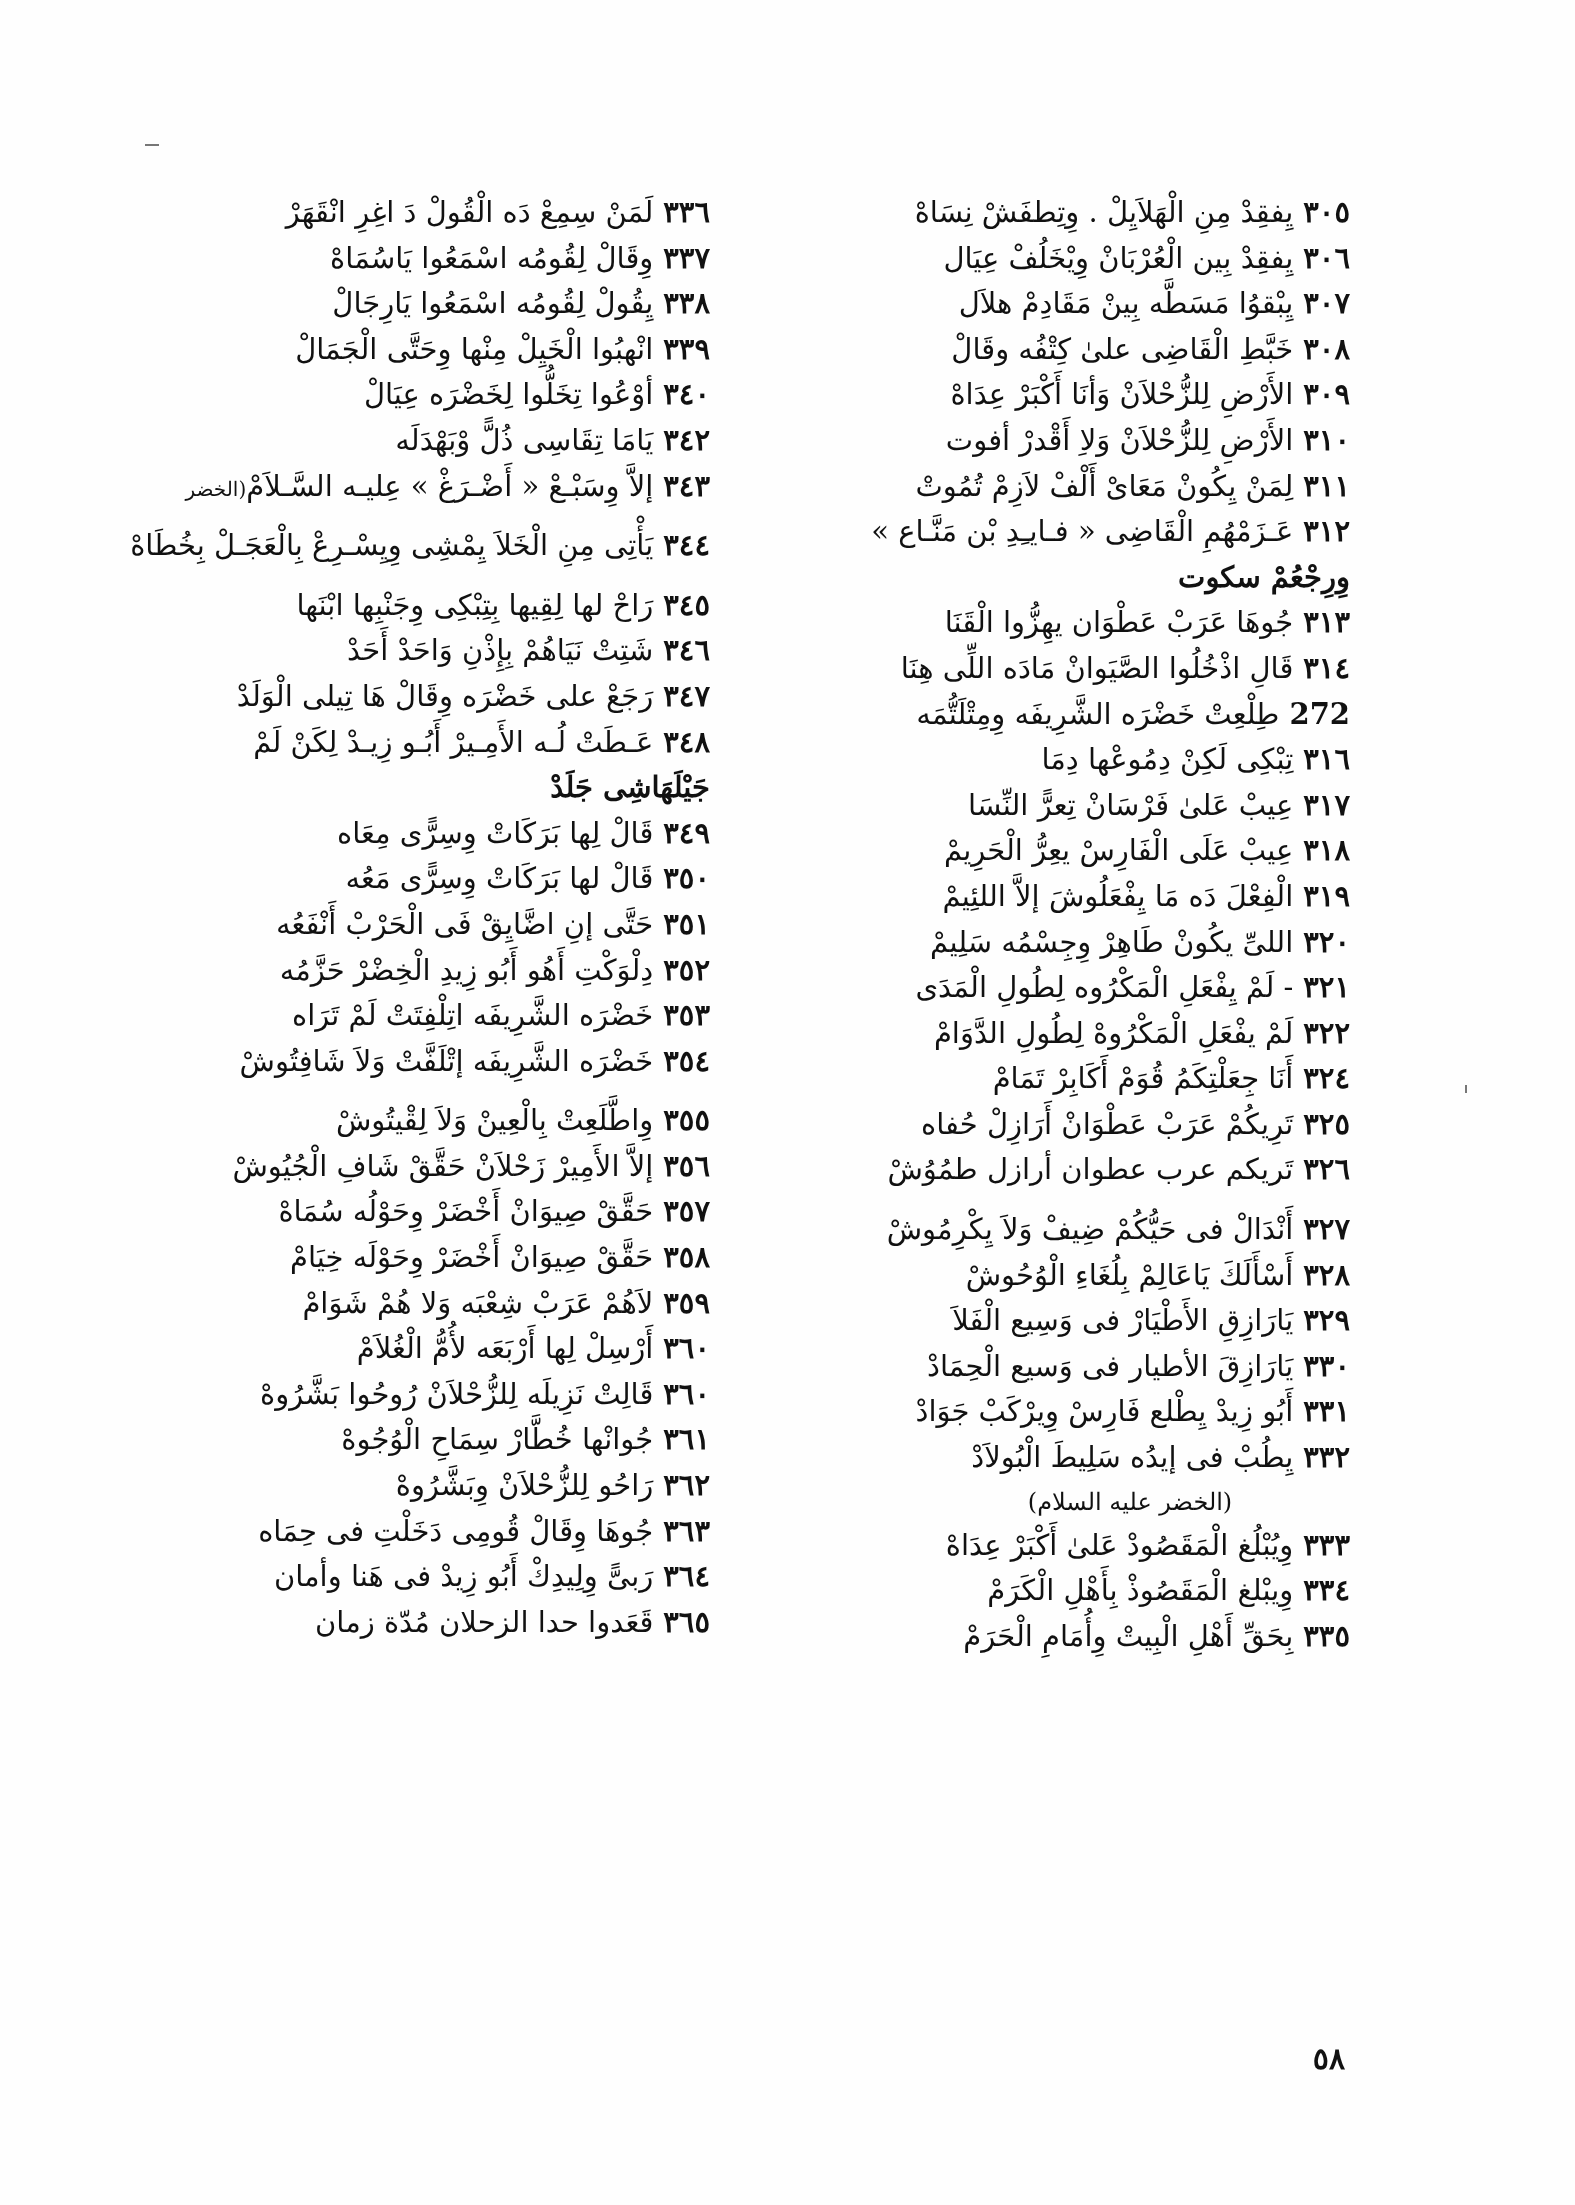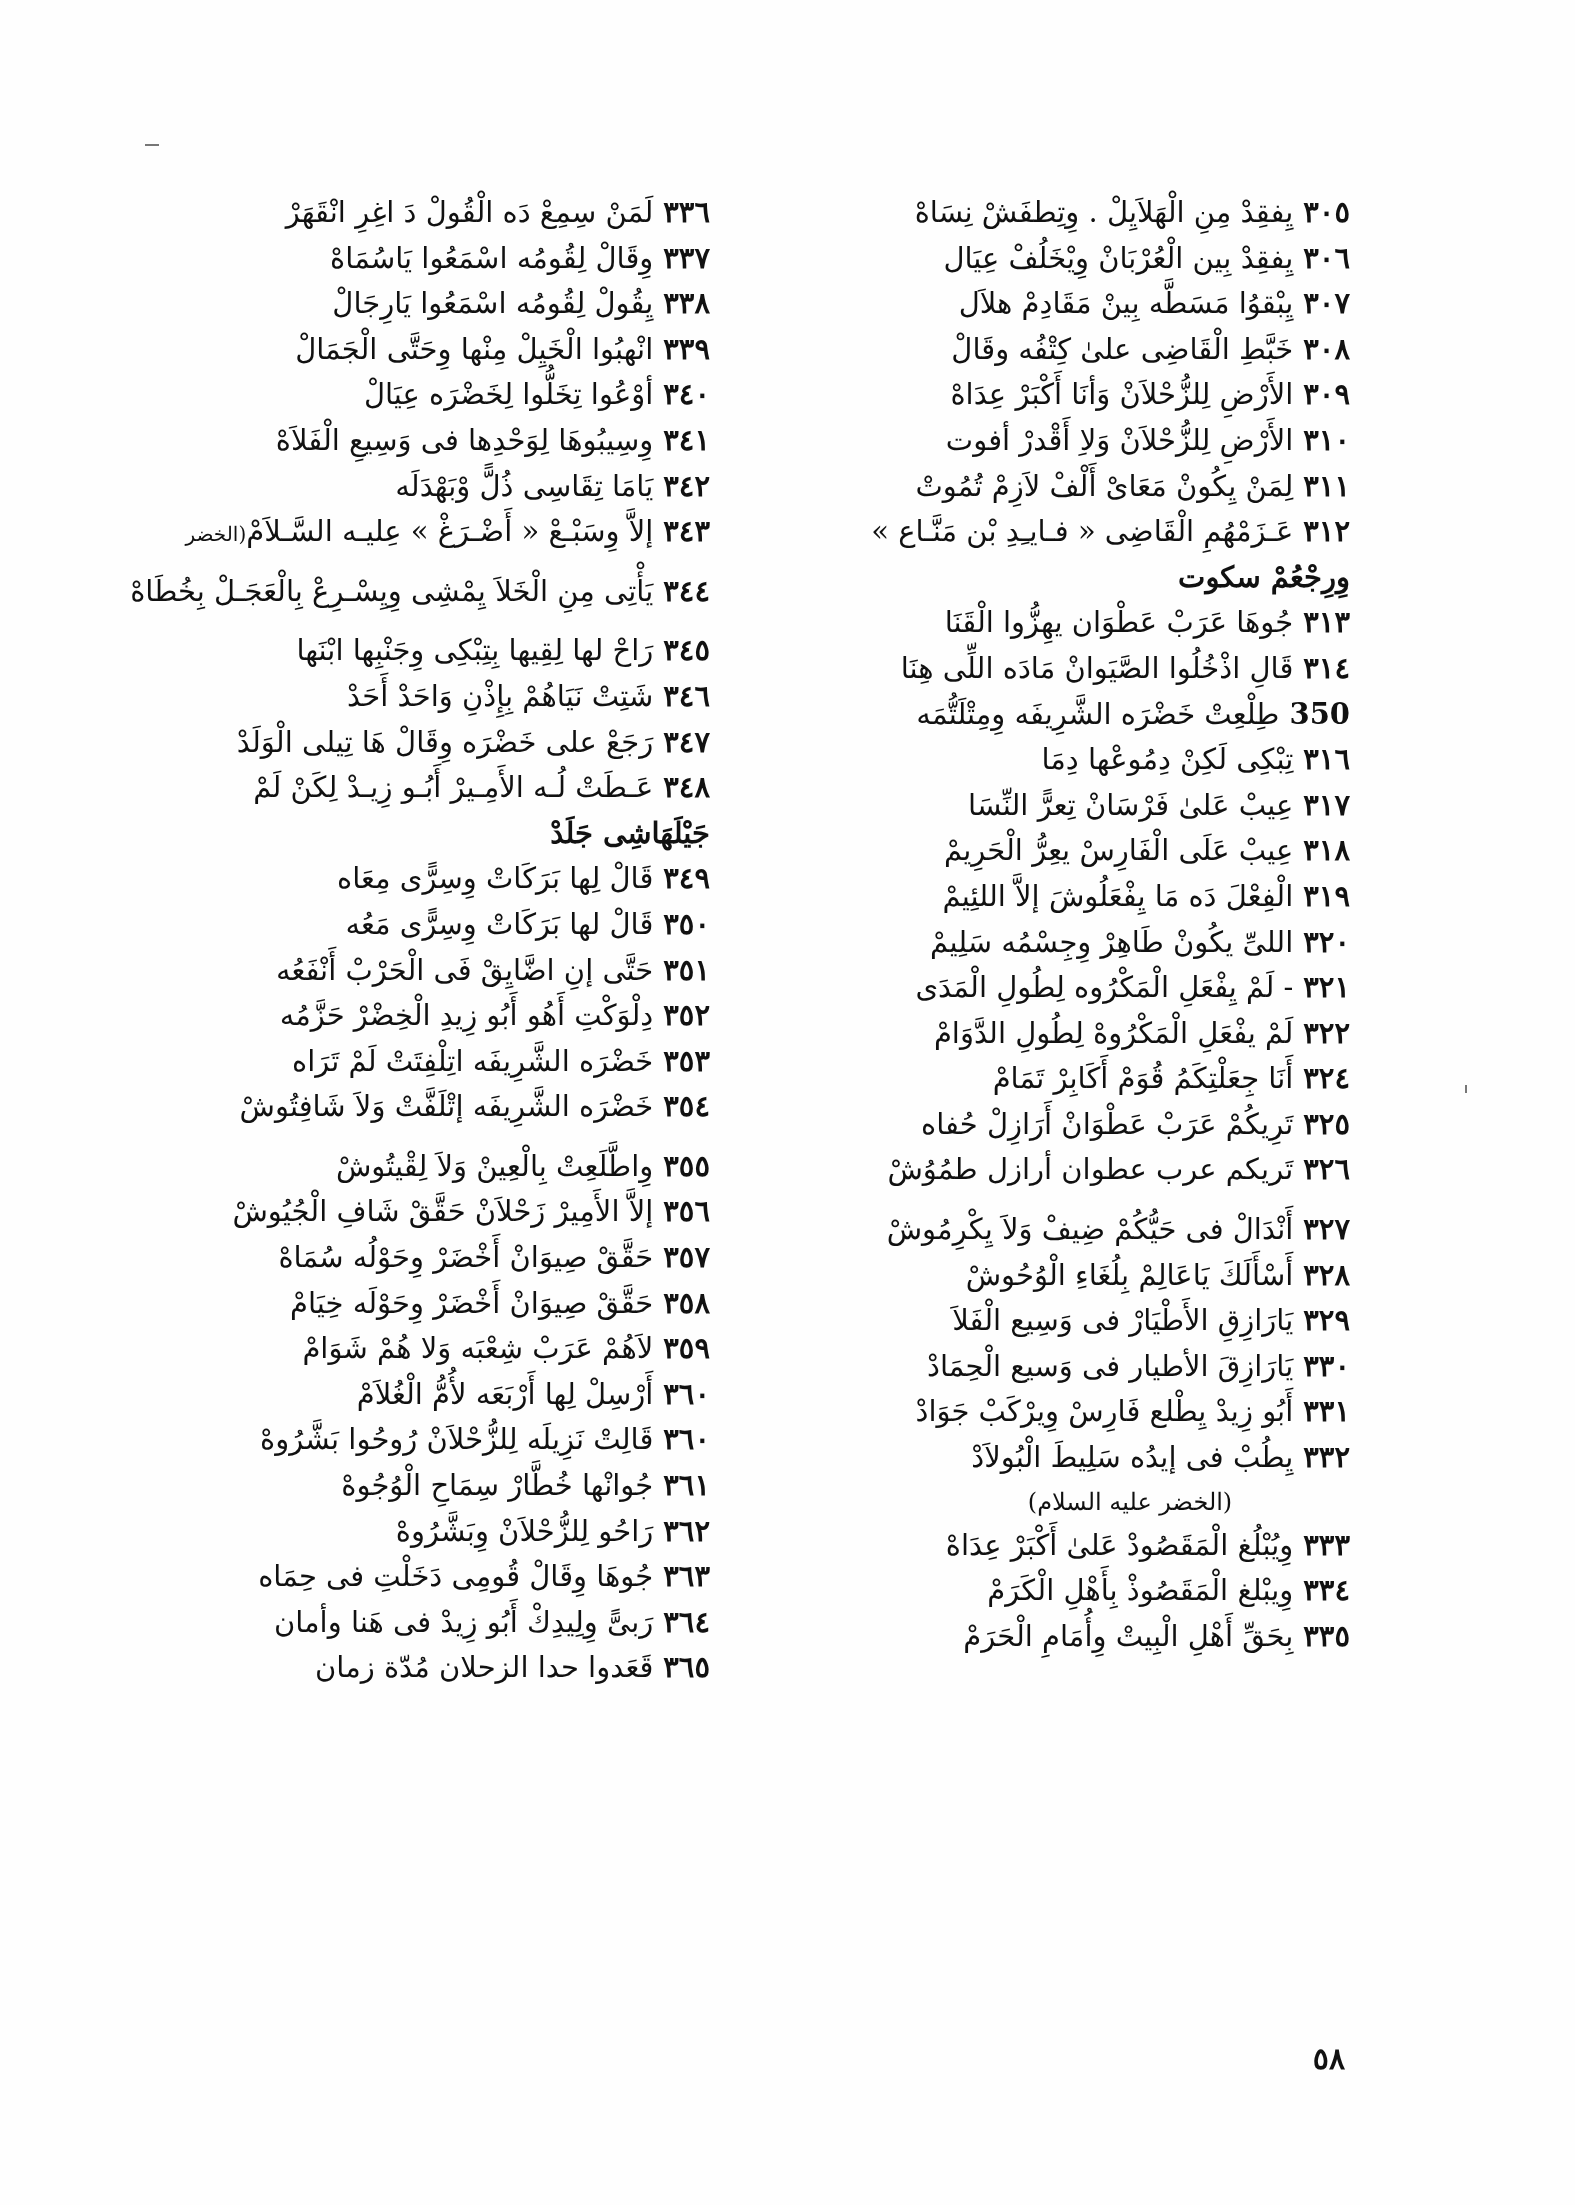--- a/index.html
+++ b/index.html
@@ -103,21 +103,21 @@
     <div class="verse"><span class="num">٣٠٥</span><span class="txt">يِفقِدْ مِنِ الْهَلاَيِلْ . وِتِطفَشْ نِسَاهْ</span></div>
     <div class="verse"><span class="num">٣٠٦</span><span class="txt">يِفقِدْ بِين الْعُرْبَانْ وِيْخَلُفْ عِيَال</span></div>
     <div class="verse"><span class="num">٣٠٧</span><span class="txt">يِبْقوُا مَسَطَّه بِينْ مَقَادِمْ هلاَل</span></div>
     <div class="verse"><span class="num">٣٠٨</span><span class="txt">خَبَّطِ الْقَاضِى علىٰ كِتْفُه وقَالْ</span></div>
     <div class="verse"><span class="num">٣٠٩</span><span class="txt">الأَرْضِ لِلزُّحْلاَنْ وَأنَا أَكْبَرْ عِدَاهْ</span></div>
     <div class="verse"><span class="num">٣١٠</span><span class="txt">الأَرْضِ لِلزُّحْلاَنْ وَلاِ أَقْدرْ أفوت</span></div>
     <div class="verse"><span class="num">٣١١</span><span class="txt">لِمَنْ يِكُونْ مَعَاىْ أَلْفْ لاَزِمْ تُمُوتْ</span></div>
     <div class="verse wrap"><span class="num">٣١٢</span><span class="txt">عَـزَمْهُمِ الْقَاضِى « فـايـِدِ بْن مَنَّـاع »</span><span class="cont">وِرِجْعُمْ سكوت</span></div>
     <div class="verse"><span class="num">٣١٣</span><span class="txt">جُوهَا عَرَبْ عَطْوَان يهِزُّوا الْقَنَا</span></div>
     <div class="verse"><span class="num">٣١٤</span><span class="txt">قَالِ اذْخُلُوا الصَّيَوانْ مَادَه اللِّى هِنَا</span></div>
-    <div class="verse"><span class="num">350</span><span class="txt">طِلْعِتْ خَضْرَه الشَّرِيفَه وِمِتْلَتُّمَه</span></div>
+    <div class="verse"><span class="num">272</span><span class="txt">طِلْعِتْ خَضْرَه الشَّرِيفَه وِمِتْلَتُّمَه</span></div>
     <div class="verse"><span class="num">٣١٦</span><span class="txt">تِبْكِى لَكِنْ دِمُوعْها دِمَا</span></div>
     <div class="verse"><span class="num">٣١٧</span><span class="txt">عِيبْ عَلىٰ فَرْسَانْ تِعرًّ النِّسَا</span></div>
     <div class="verse"><span class="num">٣١٨</span><span class="txt">عِيبْ عَلَى الْفَارِسْ يعِرُّ الْحَرِيمْ</span></div>
     <div class="verse"><span class="num">٣١٩</span><span class="txt">الْفِعْلَ دَه مَا يِفْعَلُوشَ إلاَّ اللئِيمْ</span></div>
     <div class="verse"><span class="num">٣٢٠</span><span class="txt">اللىِّ يكُونْ طَاهِرْ وِجِسْمُه سَلِيمْ</span></div>
     <div class="verse"><span class="num">٣٢١</span><span class="txt">- لَمْ يِفْعَلِ الْمَكْرُوه لِطُولِ الْمَدَى</span></div>
     <div class="verse"><span class="num">٣٢٢</span><span class="txt">لَمْ يفْعَلِ الْمَكْرُوهْ لِطُولِ الدَّوَامْ</span></div>
     <div class="verse"><span class="num">٣٢٤</span><span class="txt">أَنَا جِعَلْتِكَمُ قُوَمْ أَكَابِرْ تَمَامْ</span></div>
     <div class="verse"><span class="num">٣٢٥</span><span class="txt">تَرِيكُمْ عَرَبْ عَطْوَانْ أَرَازِلْ حُفاه</span></div>
     <div class="verse"><span class="num">٣٢٦</span><span class="txt">تَريكم عرب عطوان أرازل طمُوُشْ</span></div>
@@ -132,21 +132,20 @@
     <div class="verse"><span class="num">٣٣٤</span><span class="txt">وِيبْلغ الْمَقَصُوذْ بِأَهْلِ الْكَرَمْ</span></div>
     <div class="verse"><span class="num">٣٣٥</span><span class="txt">بِحَقِّ أَهْلِ الْبِيتْ وِأُمَامِ الْحَرَمْ</span></div>
   </div>
 
   <div class="column col-left">
     <div class="verse"><span class="num">٣٣٦</span><span class="txt">لَمَنْ سِمِعْ دَه الْقُولْ دَ اغِرِ انْقَهَرْ</span></div>
     <div class="verse"><span class="num">٣٣٧</span><span class="txt">وِقَالْ لِقُومُه اسْمَعُوا يَاسُمَاهْ</span></div>
     <div class="verse"><span class="num">٣٣٨</span><span class="txt">يِقُولْ لِقُومُه اسْمَعُوا يَارِجَالْ</span></div>
     <div class="verse"><span class="num">٣٣٩</span><span class="txt">انْهبُوا الْخَيِلْ مِنْها وِحَتَّى الْجَمَالْ</span></div>
     <div class="verse"><span class="num">٣٤٠</span><span class="txt">أوْعُوا تِخَلُّوا لِخَضْرَه عِيَالْ</span></div>
-    <div class="verse"><span class="num">٣٤١</span><span class="txt">وِسِيبُوهَا لِوَحْدِها فى وَسِيعِ الْفَلاَهْ</span></div>
     <div class="verse"><span class="num">٣٤٢</span><span class="txt">يَامَا تِقَاسِى ذُلًّ وْبَهْدَلَه</span></div>
     <div class="verse"><span class="num">٣٤٣</span><span class="txt">إلاَّ وِسَبْـعْ « أَضْـرَغْ » عِليـه السَّـلاَمْ</span><span class="inline-note">(الخضر</span></div>
     <div class="verse gap-before"><span class="num">٣٤٤</span><span class="txt">يَأْتِى مِنِ الْخَلاَ يِمْشِى وِيِسْـرِعْ بِالْعَجَـلْ بِخُطَاهْ</span></div>
     <div class="verse gap-before"><span class="num">٣٤٥</span><span class="txt">رَاحْ لها لِقِيها بِتِبْكِى وِجَنْبِها ابْنَها</span></div>
     <div class="verse"><span class="num">٣٤٦</span><span class="txt">شَتِتْ نَيَاهُمْ بِإِذْنِ وَاحَدْ أَحَدْ</span></div>
     <div class="verse"><span class="num">٣٤٧</span><span class="txt">رَجَعْ على خَضْرَه وِقَالْ هَا تِيلى الْوَلَدْ</span></div>
     <div class="verse wrap"><span class="num">٣٤٨</span><span class="txt">عَـطَتْ لُـه الأَمِـيرْ أَبُـو زِيـدْ لِكَنْ لَمْ</span><span class="cont">جَيْلَهَاشِى جَلَدْ</span></div>
     <div class="verse"><span class="num">٣٤٩</span><span class="txt">قَالْ لِها بَرَكَاتْ وِسِرًّى مِعَاه</span></div>
     <div class="verse"><span class="num">٣٥٠</span><span class="txt">قَالْ لها بَرَكَاتْ وِسِرًّى مَعُه</span></div>
     <div class="verse"><span class="num">٣٥١</span><span class="txt">حَتَّى إنِ اضَّايِقْ فَى الْحَرْبْ أَنْفَعُه</span></div>

